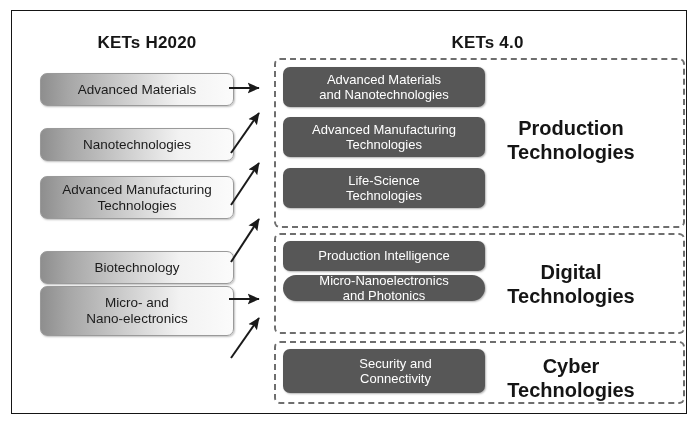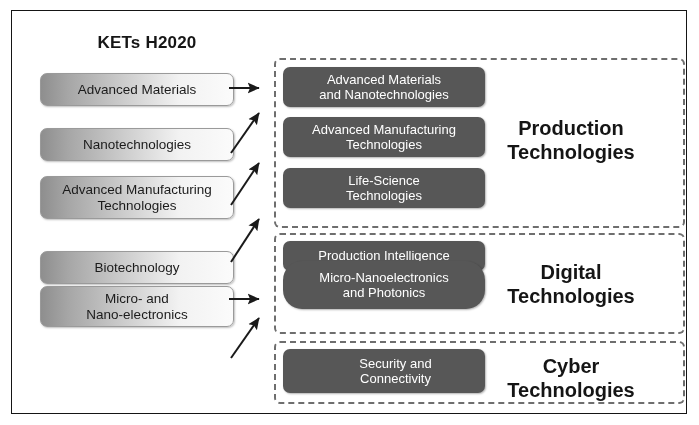--- a/index.html
+++ b/index.html
@@ -117,31 +117,32 @@
     pointer-events: none;
   }
 </style>
 </head>
 <body>
 
 <div id="figure">
   <div id="frame">
 
     <div class="col-heading" id="heading-left">KETs H2020</div>
+    <div class="col-heading" id="heading-right">KETs 4.0</div>
 
     <div class="ket-box" style="top:62px;  height:33px;">Advanced Materials</div>
 
     <div class="ket-box" style="top:117px; height:33px;">Nanotechnologies</div>
 
     <div class="ket-box" style="top:165px; height:43px; white-space:pre-line;">Advanced Manufacturing
 Technologies</div>
 
     <div class="ket-box" style="top:240px; height:33px;">Biotechnology</div>
 
-    <div class="ket-box" style="top:275px; height:41px; white-space:pre-line;">Micro- and
+    <div class="ket-box" style="top:275px; height:50px; white-space:pre-line;">Micro- and
 Nano-electronics</div>
 
 
     <div class="group" style="top:47px; height:170px;">
       <div class="group-label" style="top: 56px; white-space: pre-line;">Production
 Technologies</div>
     </div>
 
     <div class="tech-box" style="top: 56px; height: 40px; white-space: pre-line;" style2="">Advanced Materials
 and Nanotechnologies</div>
@@ -152,21 +153,21 @@
     <div class="tech-box" style="top: 157px; height: 40px; white-space: pre-line;">Life-Science
 Technologies</div>
 
     <div class="group" style="top:222px; height:101px;">
       <div class="group-label" style="top: 25px; white-space: pre-line;">Digital
 Technologies</div>
     </div>
 
     <div class="tech-box" style="top: 230px; height: 30px; white-space: pre-line;">Production Intelligence</div>
 
-    <div class="tech-box" style="top: 250px; height: 48px; white-space: pre-line; border-radius: 19px;">Micro-Nanoelectronics
+    <div class="tech-box" style="top: 264px; height: 26px; white-space: pre-line; border-radius: 19px;">Micro-Nanoelectronics
 and Photonics</div>
 
     <div class="group" style="top:330px; height:63px;">
       <div class="group-label" style="top: 11px; white-space: pre-line;">Cyber
 Technologies</div>
     </div>
 
     <div class="tech-box" style="top: 338px; height: 44px; white-space: pre-line; padding-left: 28px;">Security and
 Connectivity</div>
 

